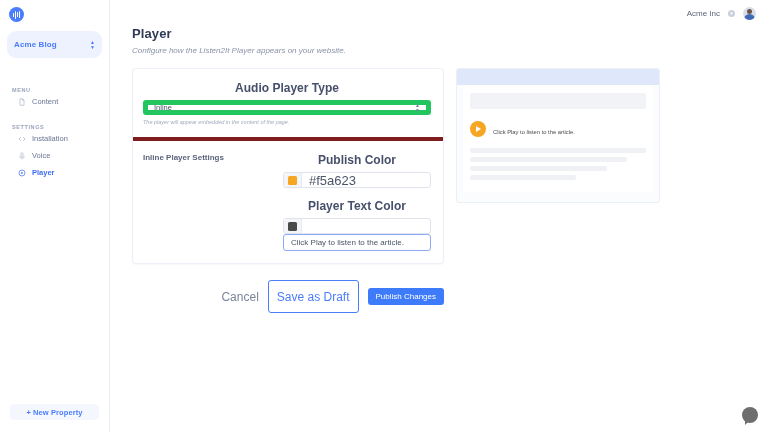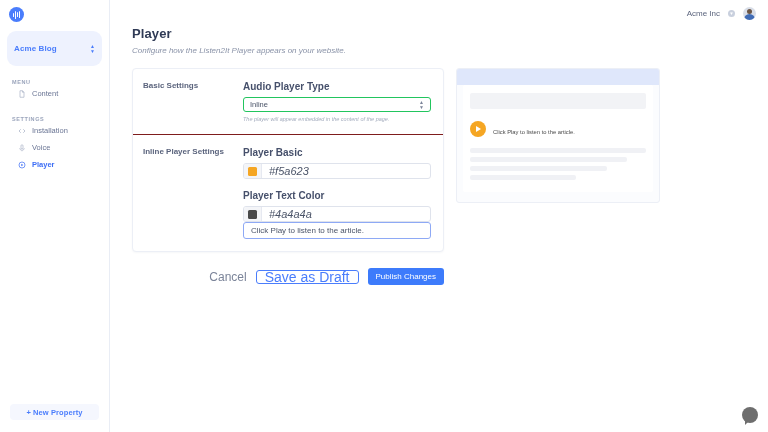--- a/index.html
+++ b/index.html
@@ -28,22 +28,22 @@
     display: flex; align-items: center; justify-content: center;
     gap: 1px;
   }
   .logo i { display: block; width: 1px; background: #fff; border-radius: 1px; }
   .logo i:nth-child(1) { height: 4px; }
   .logo i:nth-child(2) { height: 8px; }
   .logo i:nth-child(3) { height: 5px; }
   .logo i:nth-child(4) { height: 7px; }
 
   .property-select {
-    margin: 3px 7px 0 7px;
-    height: 35px; border-radius: 9px;
+    margin: 3px 7px 16px 7px;
+    height: 27px; border-radius: 9px;
     background: #eef2fe;
     display: flex; align-items: center; justify-content: space-between;
     padding: 0 7px;
     cursor: pointer;
   }
   .property-select .pname { font-size: 8px; color: #4a7dfc; font-weight: 600; letter-spacing: .1px; }
   .updown { display: flex; flex-direction: column; align-items: center; gap: 1px; color: #4a7dfc; }
   .updown span { font-size: 5px; line-height: 4px; }
 
   .nav-section-label {
@@ -106,46 +106,46 @@
   .card {
     width: 312px;
     background: #ffffff;
     border: 1px solid #eceff6;
     border-radius: 4px;
     box-shadow: 0 1px 2px rgba(30,40,70,.04);
   }
   .section {
     display: flex; padding: 12px 12px 12px 10px;
   }
-  .section + .section { border-top: 1px solid #7f1d1d; }
+  .section + .section { border-top: 4px solid #7f1d1d; gap: 40px; }
   .sec-title { width: 100px; flex: 0 0 100px; font-size: 8px; color: #5b647d; font-weight: 700; }
   .sec-body { flex: 1 1 auto; }
 
-  .field-label { font-size: 10px; color: #46506b; font-weight: 700; margin-bottom: 5px; }
+  .field-label { font-size: 12px; color: #46506b; font-weight: 700; margin-bottom: 5px; text-align: center; }
   .field-label.mt { margin-top: 11px; }
 
   .select-box {
-    height: 15px; border: 1px solid #22c55e; border-radius: 3px;
+    height: 15px; border: 5px solid #22c55e; border-radius: 3px;
     display: flex; align-items: center; justify-content: space-between;
     padding: 0 6px; font-size: 7.5px; color: #4b5468; cursor: pointer; background:#fff;
   }
   .select-box .updown span { color: #7b8499; }
   .helper { font-size: 5.5px; color: #a3abbd; font-style: italic; margin-top: 4px; }
 
   .color-row {
     height: 16px; border: 1px solid #dfe3ec; border-radius: 3px;
     display: flex; align-items: stretch; overflow: hidden; background: #fff;
   }
   .swatch-cell {
     width: 18px; flex: 0 0 18px; background: #f4f5f8;
     border-right: 1px solid #e6e9f1;
     display: flex; align-items: center; justify-content: center; cursor: pointer;
   }
   .swatch { width: 9px; height: 9px; border-radius: 1.5px; }
-  .color-val { flex: 1 1 auto; display: flex; align-items: center; padding-left: 7px; font-size: 11px; color: #4b5468; font-style: italic; }
+  .color-val { flex: 1 1 auto; display: flex; align-items: center; padding-left: 7px; font-size: 13px; color: #4b5468; }
 
   .text-input {
     height: 17px; border: 1px solid #8ea9f5; border-radius: 3px;
     display: flex; align-items: center; padding: 0 7px;
     font-size: 8px; color: #4b5468; background: #fff;
   }
 
   
   .preview {
     width: 204px; flex: 0 0 204px;
@@ -169,22 +169,22 @@
   .player-texts { flex: 1 1 auto; }
   .player-title { font-size: 5.8px; color: #4a4a4a; }
   .progress { height: 1.5px; background: #b8bcc4; margin-top: 4px; width: 100%; border-radius: 1px; }
   .ph-lines { margin-top: 10px; display: flex; flex-direction: column; gap: 4px; }
   .ph-line { height: 5px; background: #f0f1f5; border-radius: 2px; }
 
   
   .actions { display: flex; align-items: center; justify-content: flex-end; gap: 9px; width: 312px; margin-top: 16px; }
   .btn-link { font-size: 12px; color: #7b8499; cursor: pointer; }
   .btn-outline {
-    height: 14px; border: 1px solid #4a7dfc; border-radius: 3px; color: #4a7dfc;
-    font-size: 14px; display: flex; align-items: center; padding: 0 8px; cursor: pointer; background:#fff;
+    height: 33px; border: 1px solid #4a7dfc; border-radius: 3px; color: #4a7dfc;
+    font-size: 12px; display: flex; align-items: center; padding: 0 8px; cursor: pointer; background:#fff;
   }
   .btn-primary {
     height: 17px; border-radius: 3px; background: #3d7bfb; color: #fff;
     font-size: 8px; display: flex; align-items: center; padding: 0 8px; cursor: pointer;
   }
 
   .chat-bubble {
     position: absolute; right: 10px; bottom: 9px;
     width: 16px; height: 16px; border-radius: 50%;
     background: #6e6e6e; cursor: pointer;
@@ -286,52 +286,50 @@
 
     <div class="content">
       <h1 class="page-title">Player</h1>
       <p class="page-sub">Configure how the Listen2It Player appears on your website.</p>
 
       <div class="panels">
 
         <div class="card">
 
           <div class="section">
-            <div class="sec-title">Basic Settings</div>
             <div class="sec-body">
               <div class="field-label">Audio Player Type</div>
               <div class="select-box">
                 <span>Inline</span>
                 <span class="updown">
                   <span>▲</span>
                     <span>▼</span>
                 </span>
               </div>
               <div class="helper">The player will appear embedded in the content of the page.</div>
             </div>
           </div>
 
           <div class="section">
             <div class="sec-title">Inline Player Settings</div>
             <div class="sec-body">
 
-              <div class="field-label">Player Basic</div>
+              <div class="field-label">Publish Color</div>
               <div class="color-row">
                 <span class="swatch-cell">
                   <span class="swatch" id="sw-player" style="background: rgb(245, 166, 35);"></span>
                 </span>
                 <span class="color-val">#f5a623</span>
               </div>
 
               <div class="field-label mt">Player Text Color</div>
               <div class="color-row">
                 <span class="swatch-cell">
                   <span class="swatch" id="sw-text" style="background: rgb(74, 74, 74);"></span>
                 </span>
-                <span class="color-val">#4a4a4a</span>
               </div>
 
               <div class="text-input">Click Play to listen to the article.</div>
             </div>
           </div>
         </div>
 
         <div class="preview">
           <div class="preview-header"></div>
           <div class="preview-body">

